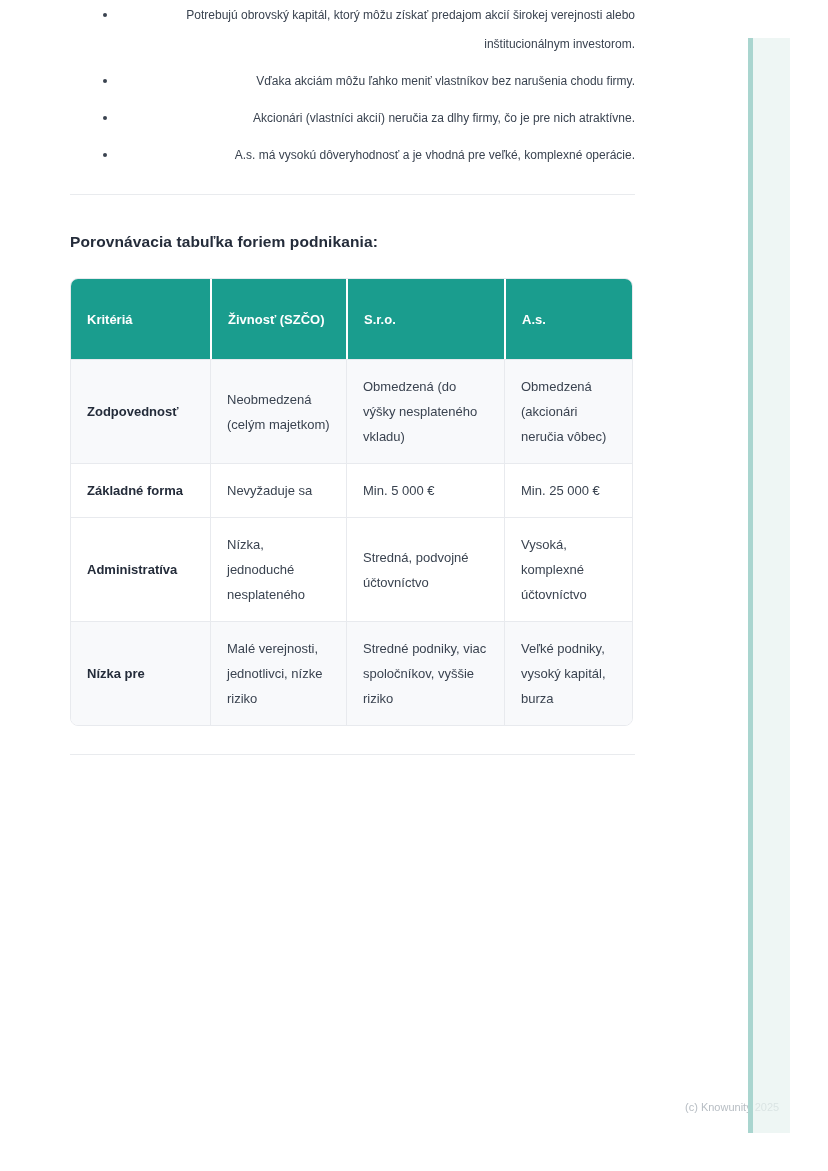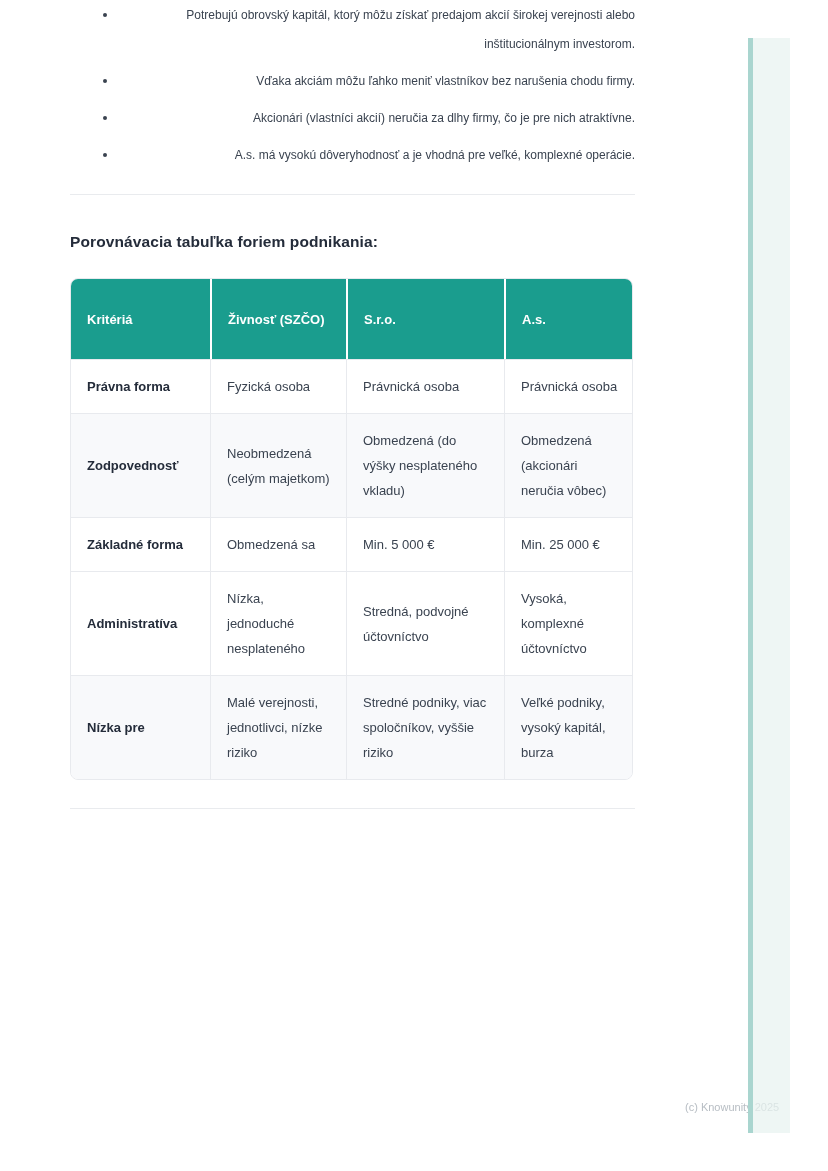--- a/index.html
+++ b/index.html
@@ -145,35 +145,29 @@
       </colgroup>
       <thead>
         <tr>
           <th>Kritériá</th>
           <th>Živnosť (SZČO)</th>
           <th>S.r.o.</th>
           <th>A.s.</th>
         </tr>
       </thead>
       <tbody>
-          <tr>
-            <td class="row-label">Právna forma</td>
-            <td>Fyzická osoba</td>
-            <td>Právnická osoba</td>
-            <td>Právnická osoba</td>
-          </tr>
           <tr class="alt">
             <td class="row-label">Zodpovednosť</td>
             <td>Neobmedzená (celým majetkom)</td>
             <td>Obmedzená (do výšky nesplateného vkladu)</td>
             <td>Obmedzená (akcionári neručia vôbec)</td>
           </tr>
           <tr>
             <td class="row-label">Základné forma</td>
-            <td>Obmedzená sa</td>
+            <td>Nevyžaduje sa</td>
             <td>Min.&nbsp;5&nbsp;000&nbsp;€</td>
             <td>Min.&nbsp;25&nbsp;000&nbsp;€</td>
           </tr>
           <tr>
             <td class="row-label">Administratíva</td>
             <td>Nízka, jednoduché nesplateného</td>
             <td>Stredná, podvojné účtovníctvo</td>
             <td>Vysoká, komplexné účtovníctvo</td>
           </tr>
           <tr class="alt">

